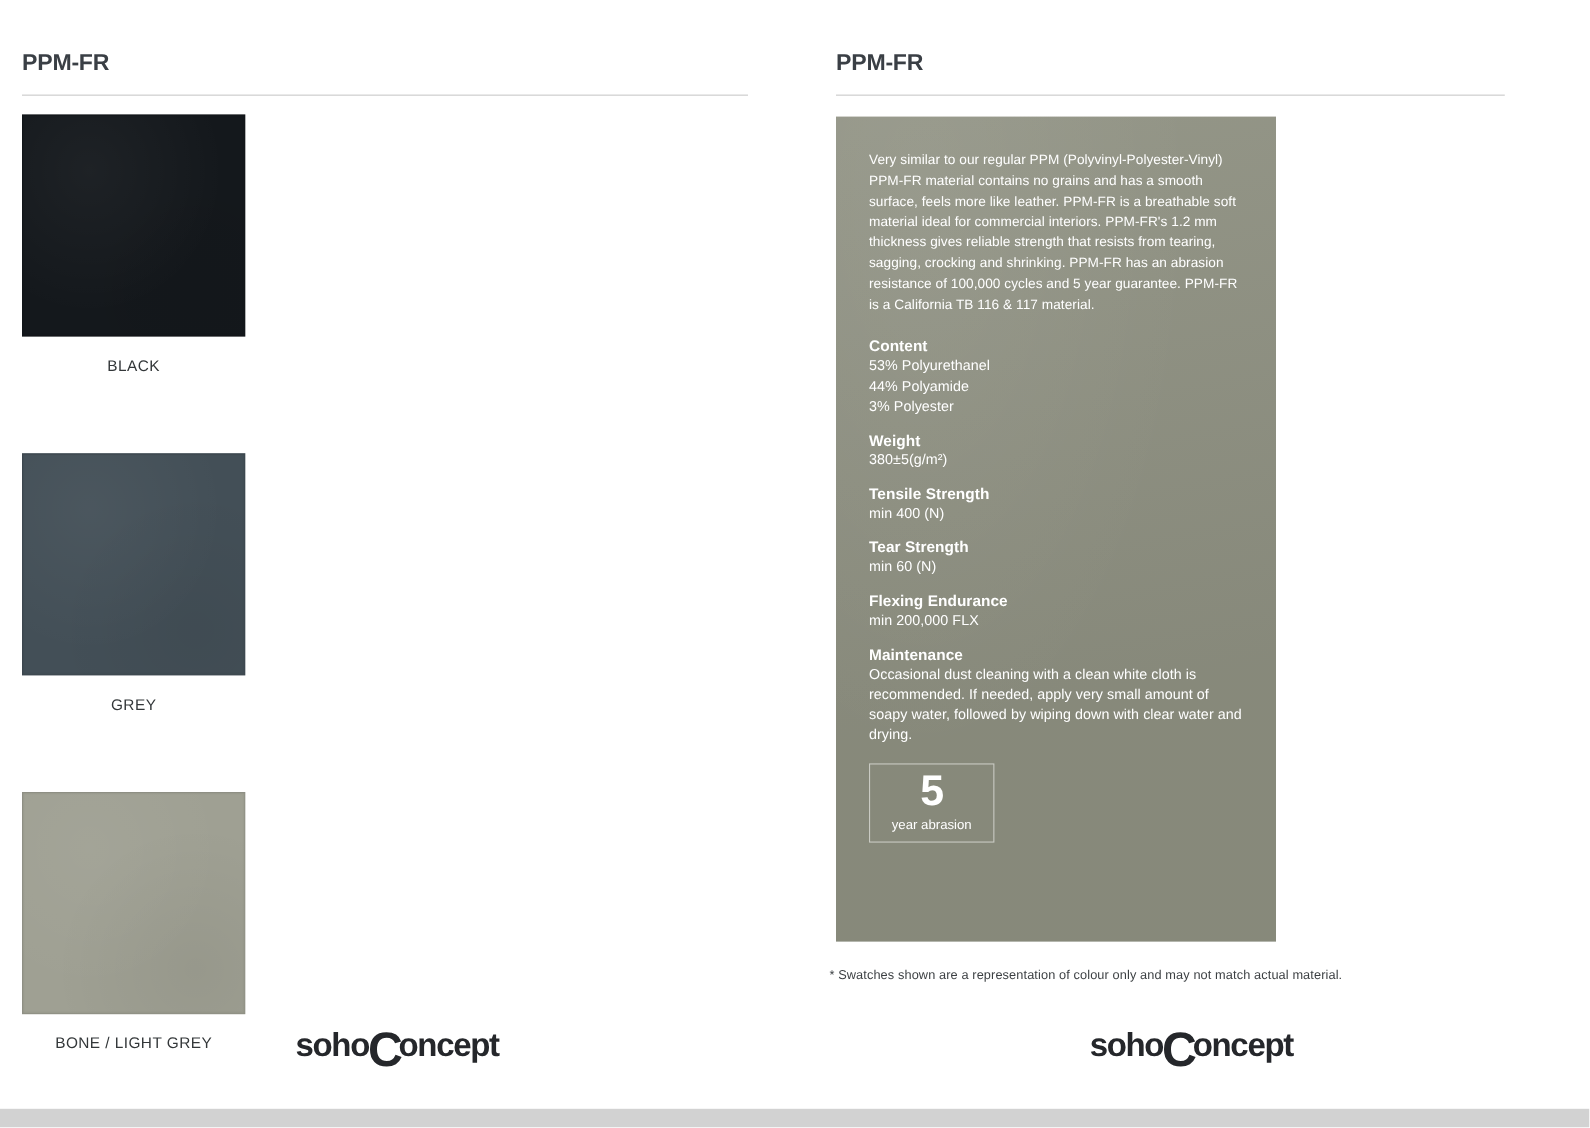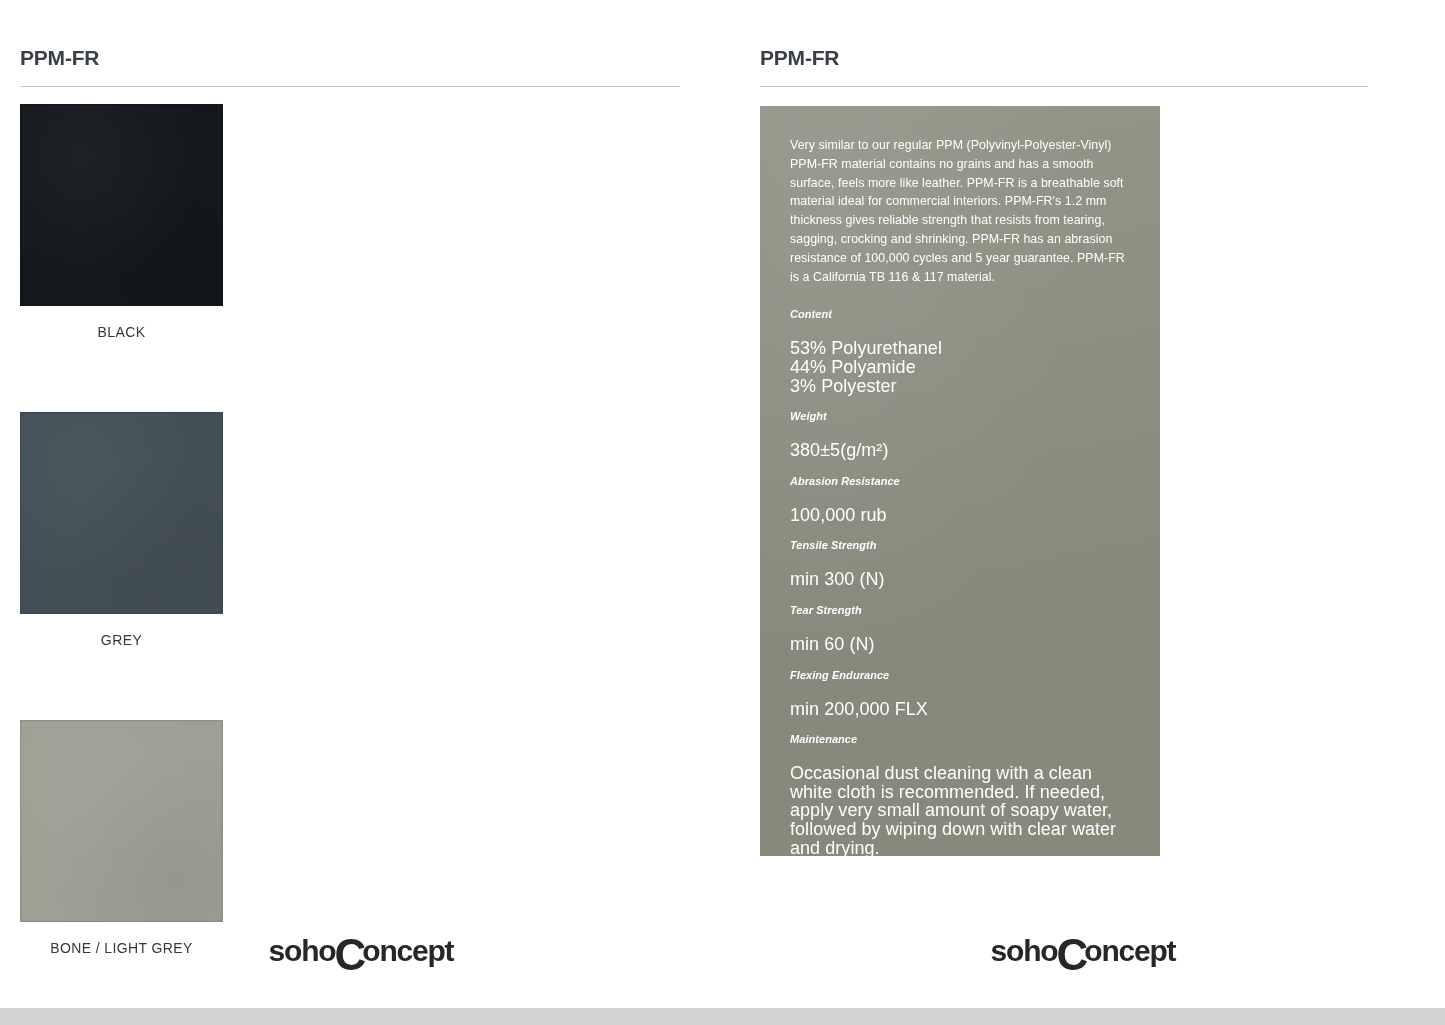--- a/index.html
+++ b/index.html
@@ -116,31 +116,29 @@
     color: #ffffff;
   }
   .info-intro {
     font-size: 12.4px;
     line-height: 18.8px;
     letter-spacing: 0.05px;
   }
   .spec-list { margin-top: 20px; }
   .spec-block { margin-bottom: 13px; }
   .spec-term {
-    font-size: 11px;
+    font-size: 14px;
     font-weight: bold;
     line-height: 17px;
     letter-spacing: 0.05px;
-    font-style: italic;
   }
   .spec-val {
-    font-size: 18px;
+    font-size: 13px;
     line-height: 18.6px;
     letter-spacing: 0.05px;
-    margin-top: 16px;
   }
 
   .guarantee-badge {
     margin-top: 16px;
     width: 114px;
     height: 72px;
     border: 1px solid rgba(255,255,255,0.55);
     display: flex;
     flex-direction: column;
     justify-content: center;
@@ -262,28 +260,24 @@
 44% Polyamide
 3% Polyester</div>
           </div>
 
           <div class="spec-block">
             <div class="spec-term">Weight</div>
             <div class="spec-val">380±5(g/m²)</div>
           </div>
 
 
-          <div class="spec-block">
-            <div class="spec-term">Abrasion Resistance</div>
-            <div class="spec-val">100,000 rub</div>
-          </div>
 
           <div class="spec-block">
             <div class="spec-term">Tensile Strength</div>
-            <div class="spec-val">min 300 (N)</div>
+            <div class="spec-val">min 400 (N)</div>
           </div>
 
           <div class="spec-block">
             <div class="spec-term">Tear Strength</div>
             <div class="spec-val">min 60 (N)</div>
           </div>
 
           <div class="spec-block">
             <div class="spec-term">Flexing Endurance</div>
             <div class="spec-val">min 200,000 FLX</div>
@@ -297,20 +291,21 @@
         </div>
 
         <div class="guarantee-badge">
           <div class="guarantee-num">5</div>
           <div class="guarantee-text">year abrasion</div>
         </div>
 
       </div>
     </div>
 
+    <div class="disclaimer">* Swatches shown are a representation of colour only and may not match actual material.</div>
 
     <div class="logo">
       <div class="logo-inner">
         <span class="logo-a">soho</span>
         <span class="logo-c">C</span>
         <span class="logo-b">oncept</span>
       </div>
     </div>
 
   </div>

